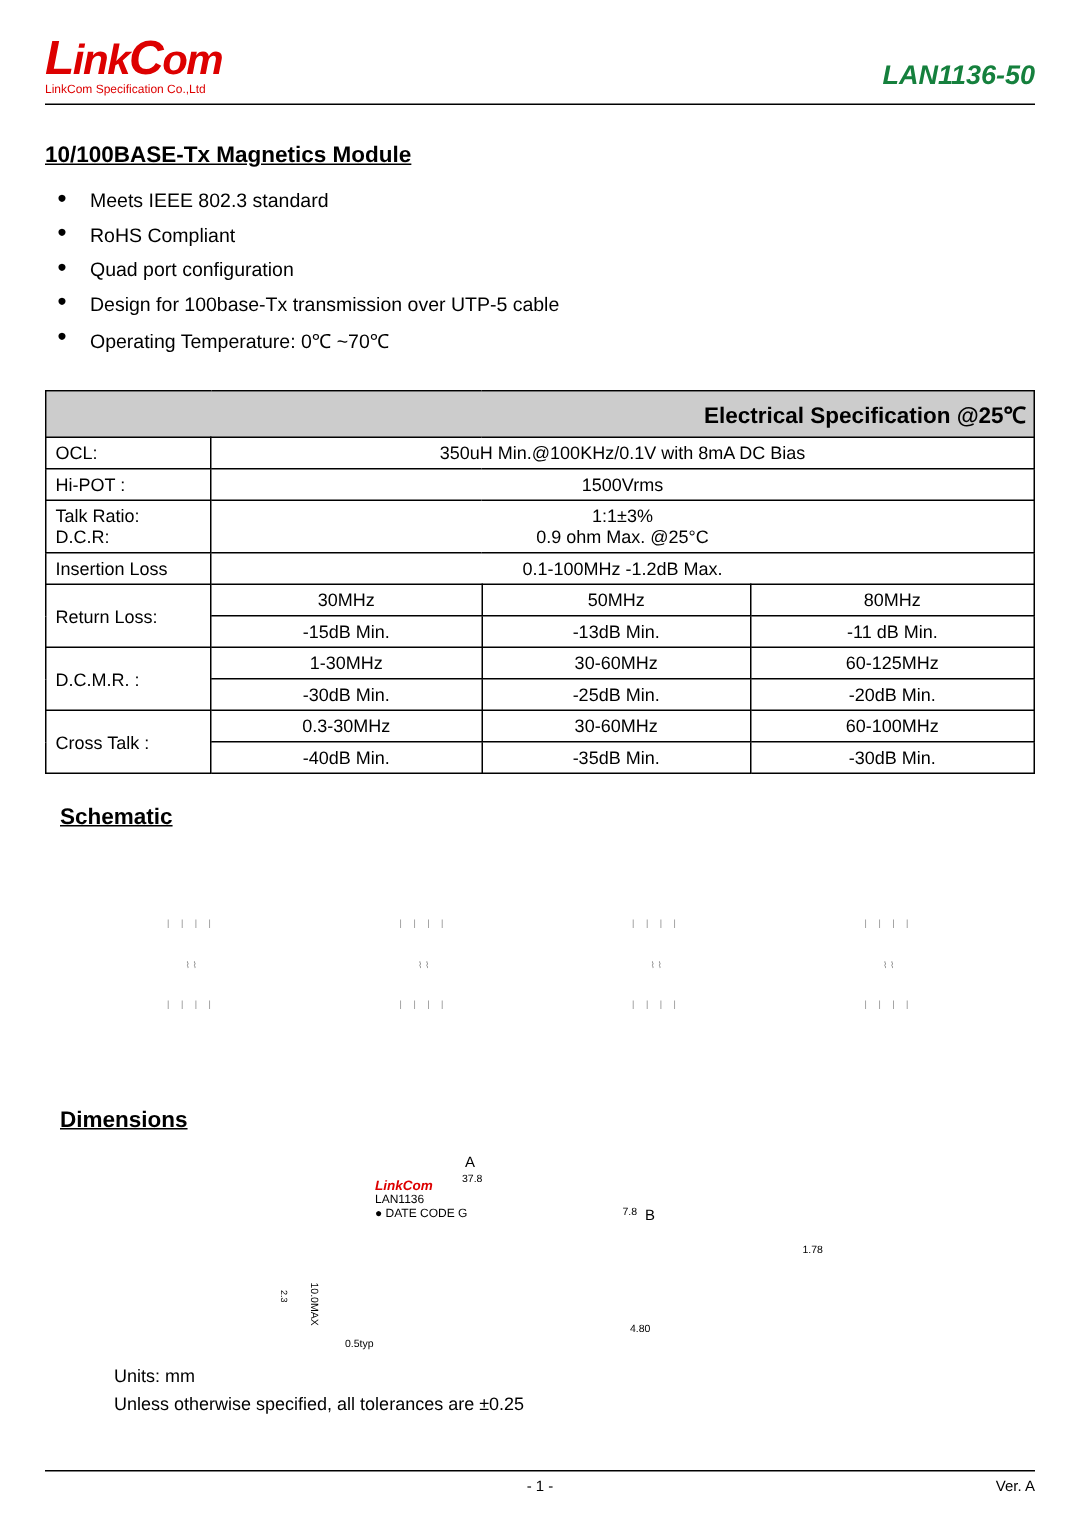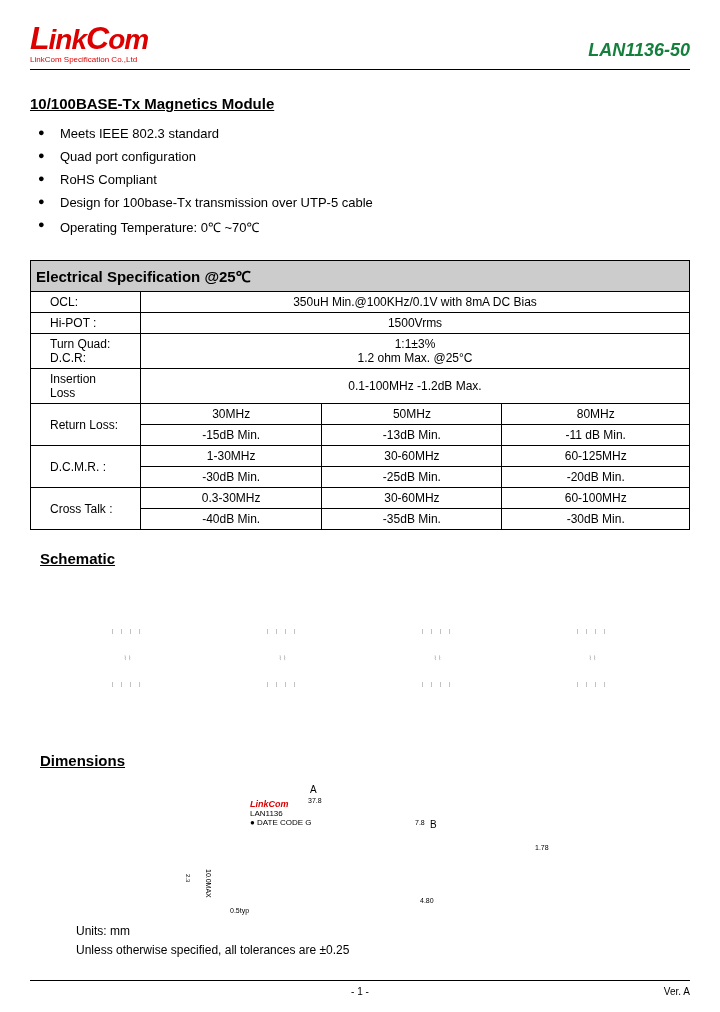--- a/index.html
+++ b/index.html
@@ -71,27 +71,27 @@
       left: 8px;
       font-size: 11px;
     }
     .spec-table {
       width: 100%;
       border-collapse: collapse;
       margin-bottom: 20px;
     }
     .spec-table td, .spec-table th {
       border: 1px solid #000;
-      padding: 3px 19px;
+      padding: 3px 6px;
       font-size: 12px;
       text-align: left;
     }
     .spec-table .header-row td {
       background: #ccc;
-      text-align: left;
+      text-align: right;
       font-weight: bold;
       font-size: 15px;
       padding: 5px;
     }
     .spec-table .center { text-align: center; }
     .spec-table .label-col { width: 110px; }
     .section-title {
       font-size: 15px;
       font-weight: bold;
       text-decoration: underline;
@@ -168,47 +168,47 @@
       <div class="logo-text"><span class="cap">L</span>ink<span class="cap">C</span>om</div>
       <div class="logo-sub">LinkCom Specification Co.,Ltd</div>
     </div>
     <div class="part-number">LAN1136-50</div>
   </div>
   <hr class="hr-top">
 
   <div class="title">10/100BASE-Tx Magnetics Module</div>
   <ul class="bullets">
     <li>Meets IEEE 802.3 standard</li>
+    <li>RoHS Compliant</li>
     <li>Quad port configuration</li>
-    <li>RoHS Compliant</li>
     <li>Design for 100base-Tx transmission over UTP-5 cable</li>
     <li>Operating Temperature: 0℃ ~70℃</li>
   </ul>
 
   <table class="spec-table">
     <tbody>
         <tr class="header-row">
           <td colspan="4">Electrical Specification @25℃</td>
         </tr>
     <tr>
       <td class="label-col">OCL:</td>
       <td colspan="3" class="center">350uH Min.@100KHz/0.1V with 8mA DC Bias</td>
     </tr>
     <tr>
       <td>Hi-POT :</td>
       <td colspan="3" class="center">1500Vrms</td>
     </tr>
     <tr>
       <td>
-        <div>Turn Quad:</div>
+        <div>Talk Ratio:</div>
         <div>D.C.R:</div>
       </td>
       <td colspan="3" class="center">
         <div>1:1±3%</div>
-        <div>1.2 ohm Max. @25°C</div>
+        <div>0.9 ohm Max. @25°C</div>
       </td>
     </tr>
     <tr>
       <td>Insertion Loss</td>
       <td colspan="3" class="center">0.1-100MHz   -1.2dB Max.</td>
     </tr>
     <tr>
       <td rowspan="2">Return Loss:</td>
       <td class="center">30MHz</td>
       <td class="center">50MHz</td>

